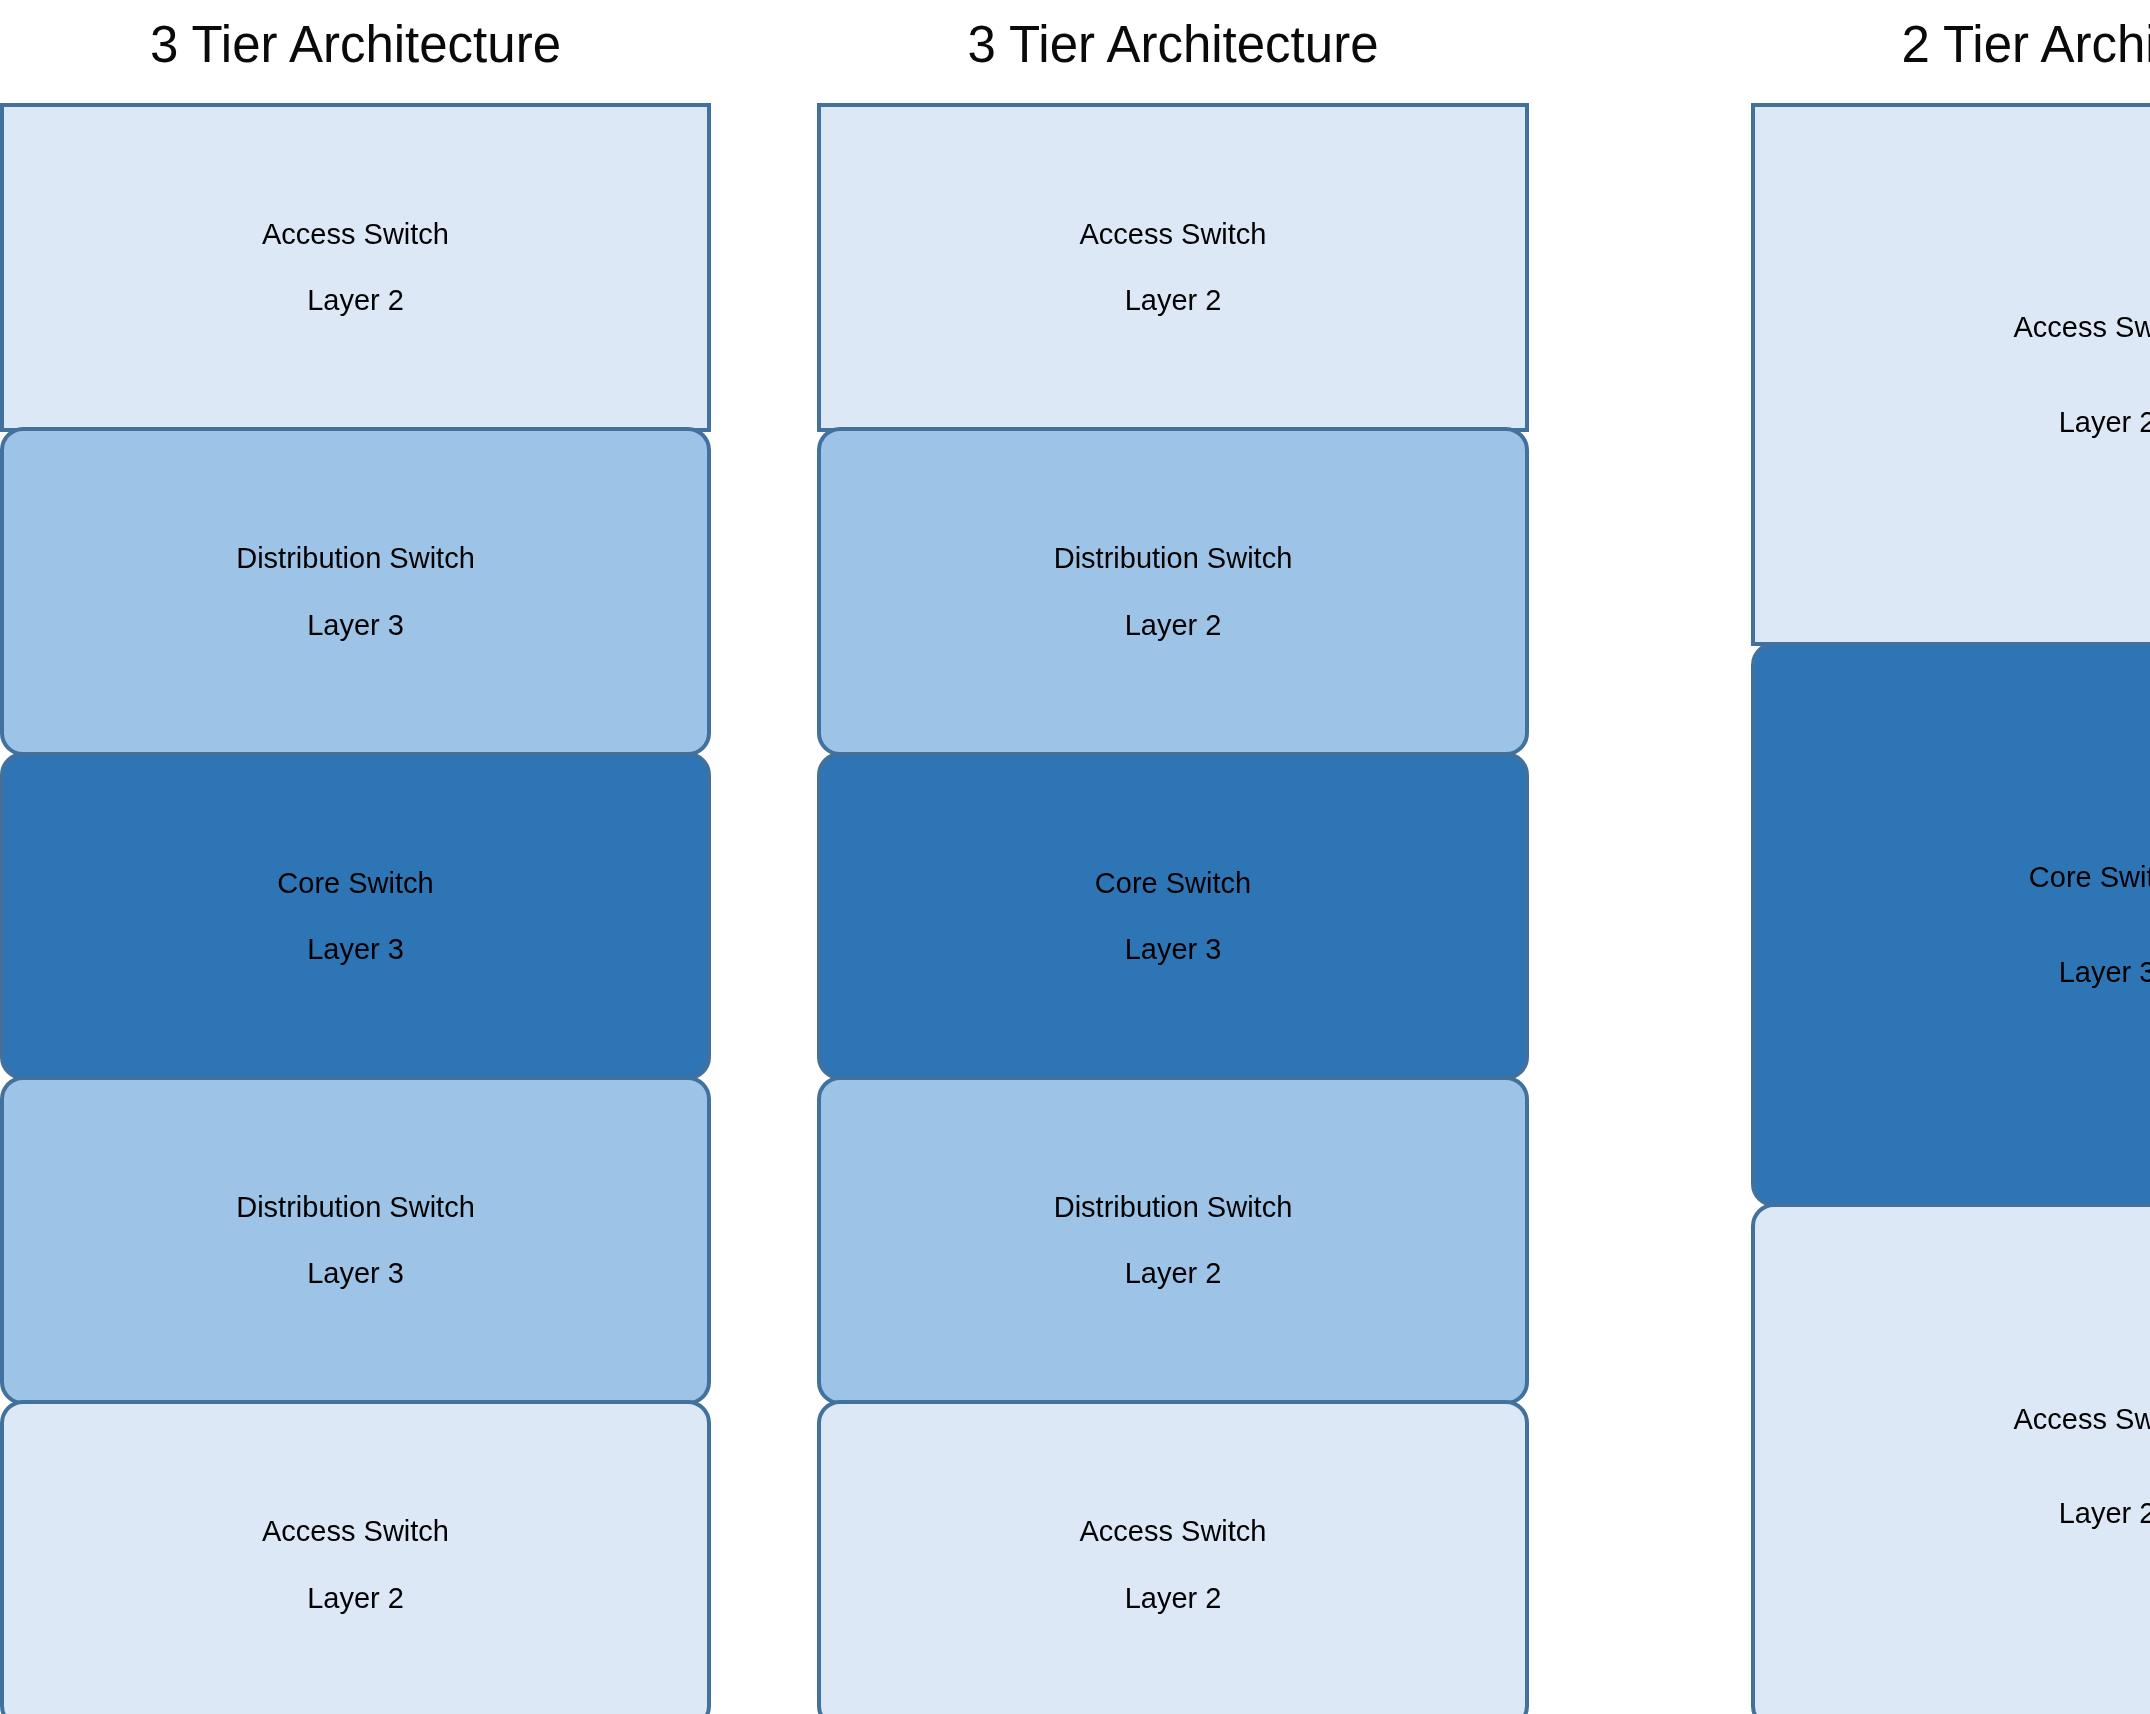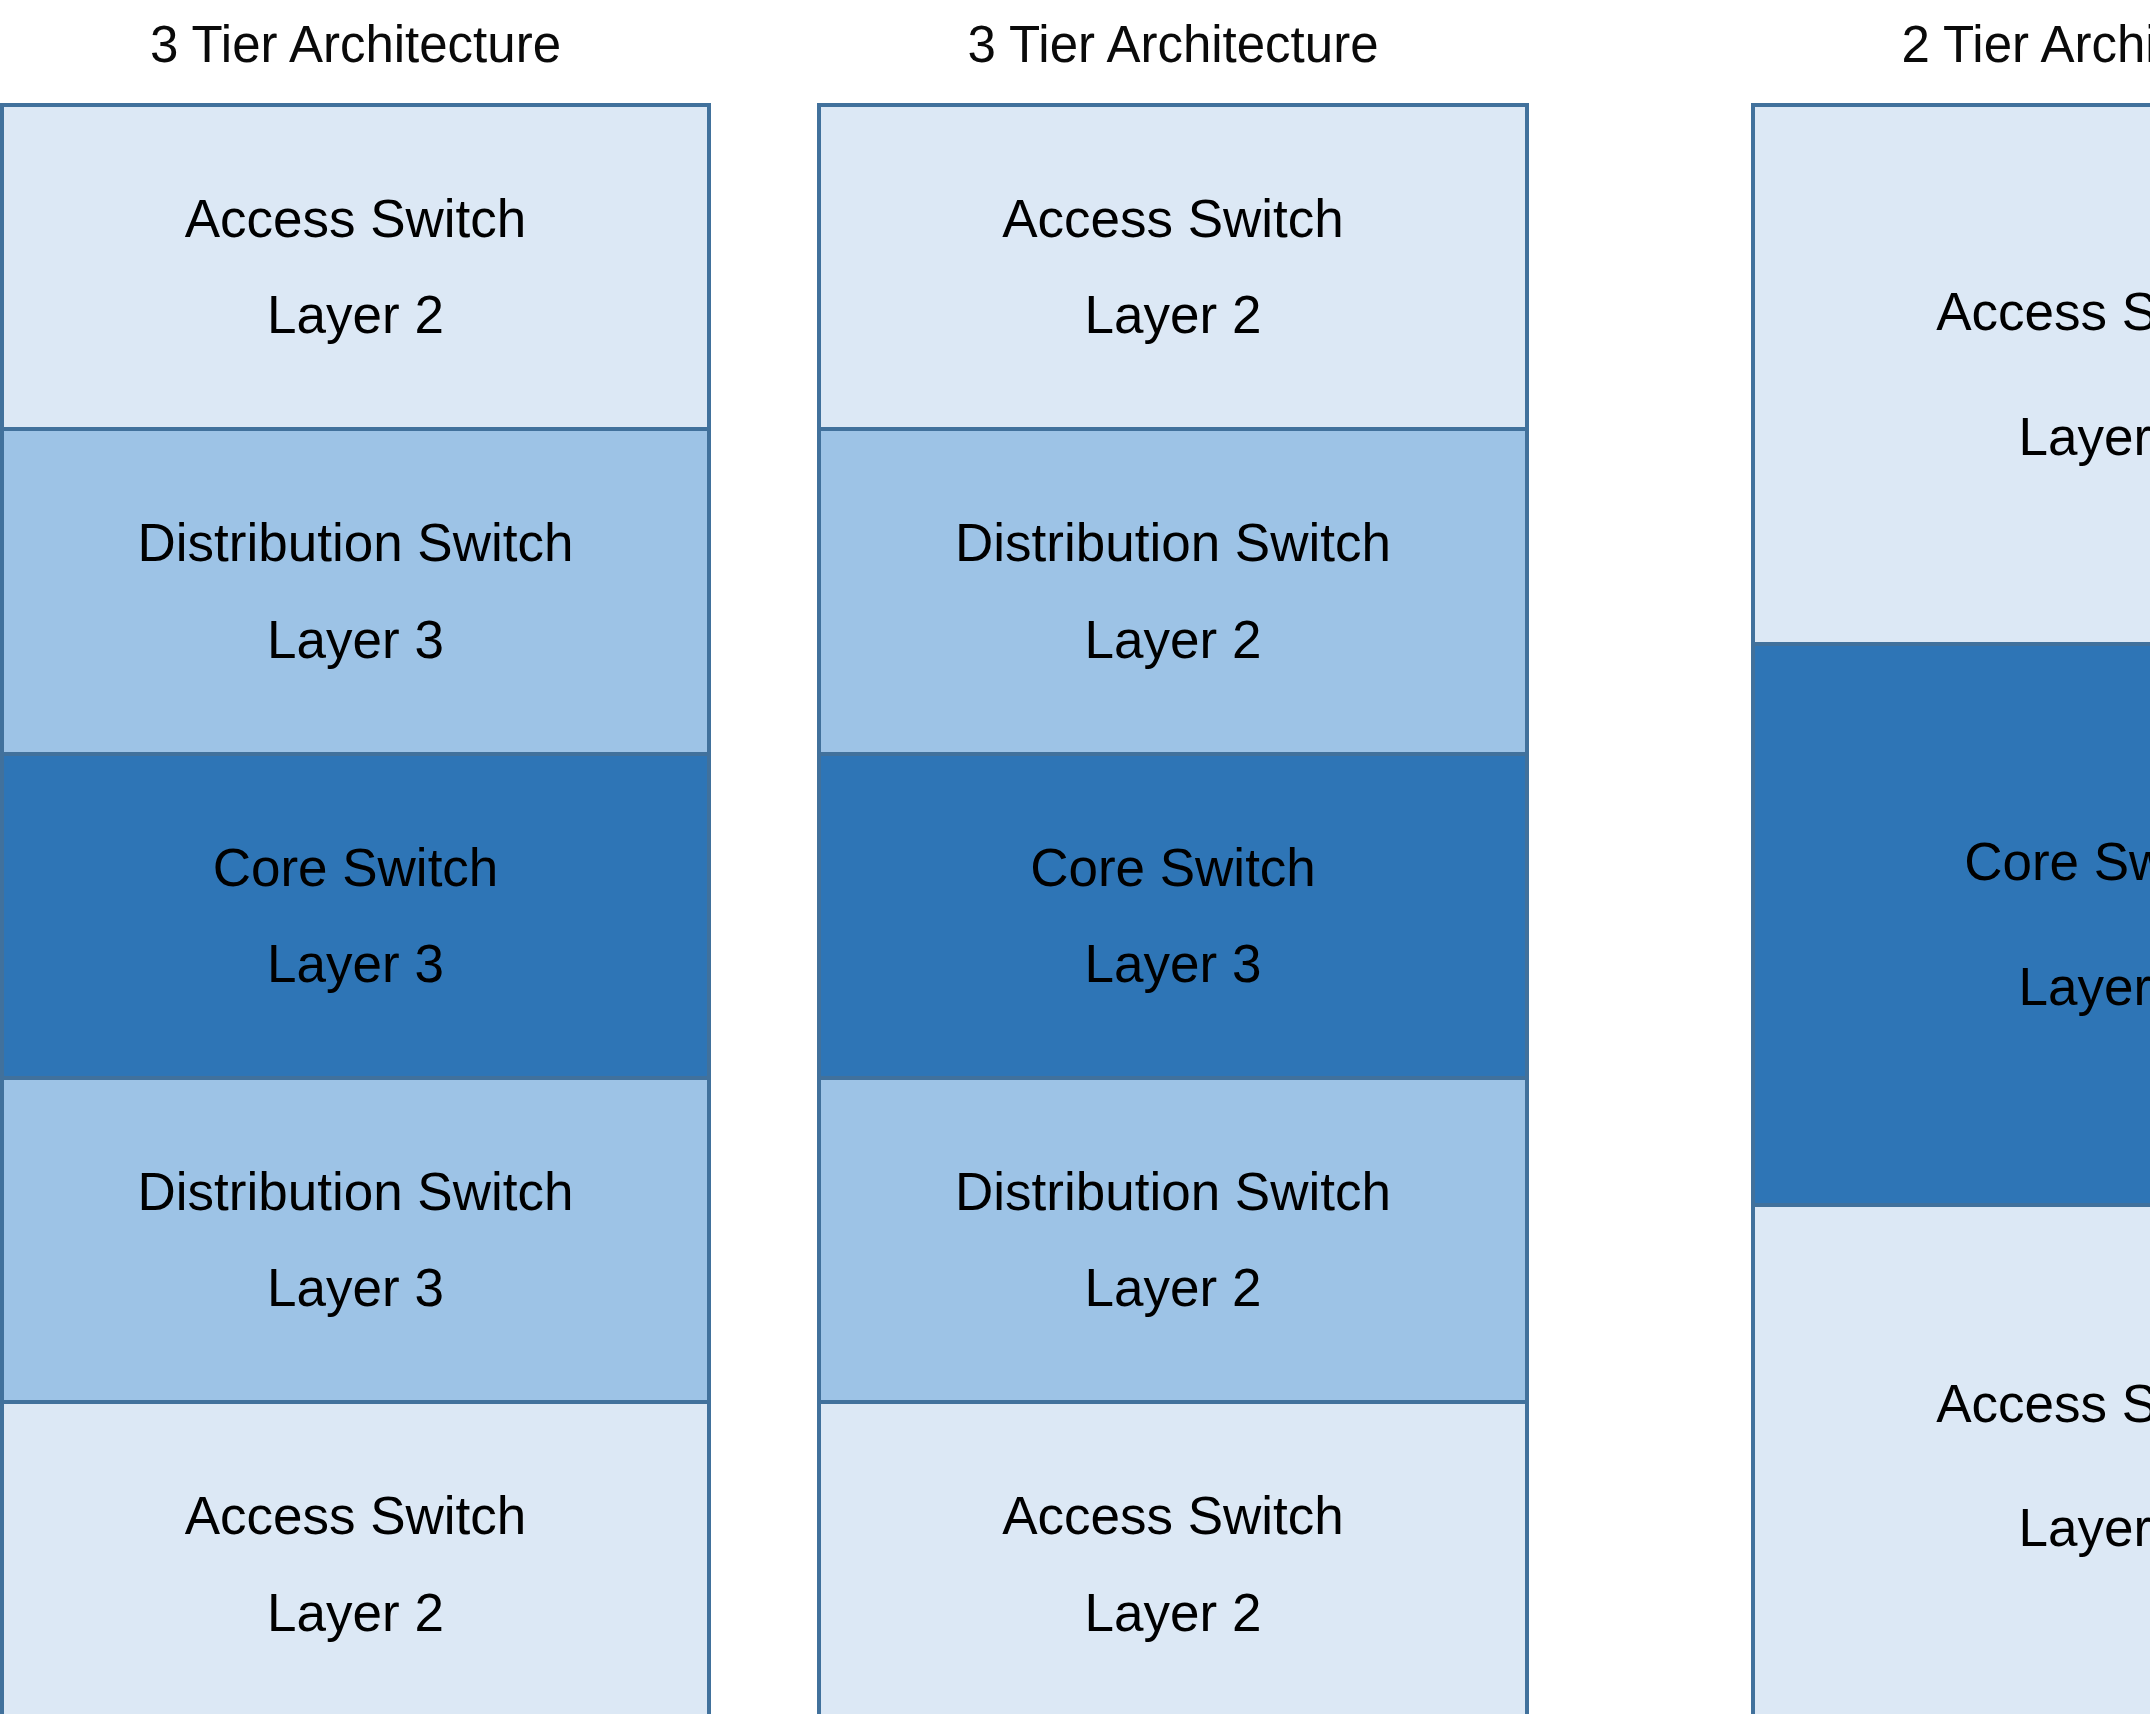--- a/index.html
+++ b/index.html
@@ -39,24 +39,24 @@
     flex-direction:column;
     height:1626px;
   }
   .box{
     border:4.3px solid var(--border);
     display:flex;
     flex-direction:column;
     justify-content:center;
     align-items:center;
     text-align:center;
-    font-size:53px;
+    font-size:29px;
     line-height:1.25;
   }
-  .box + .box{ margin-top:-4.3px; }
+  .box + .box{ margin-top:-4.3px;border-radius:23px; }
   .rows-5 .box{ flex:1 1 0; gap:30px; }
   .rows-3 .box{ gap:58px; }
   .rows-3 .box:nth-child(1){ flex:1.26 1 0; }
   .rows-3 .box:nth-child(2){ flex:1.31 1 0; }
   .rows-3 .box:nth-child(3){ flex:1.22 1 0; }
   .tone-light{ background:var(--light); }
   .tone-mid{ background:var(--mid); }
   .tone-dark{ background:var(--dark); }
 </style>
 </head>

